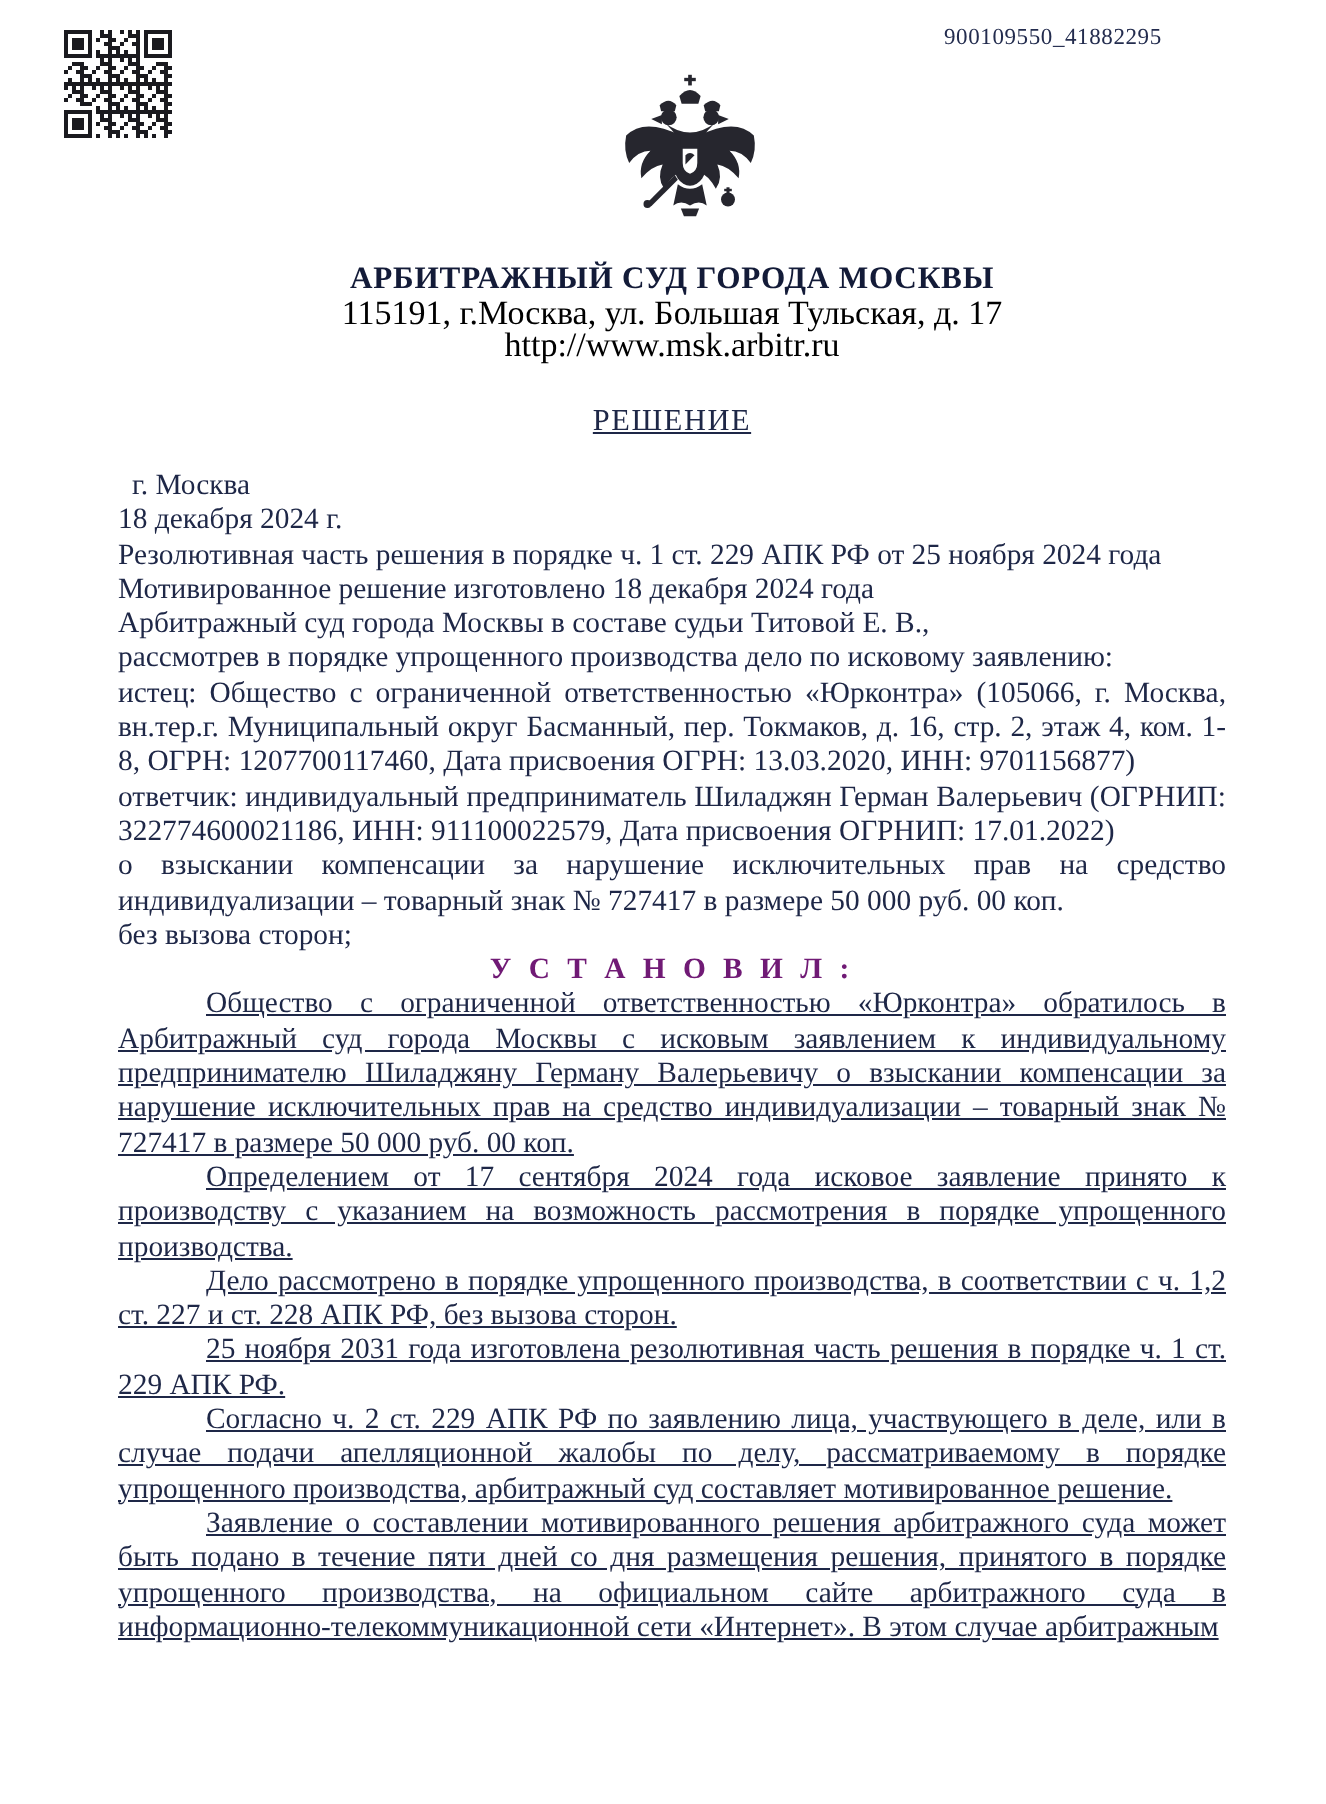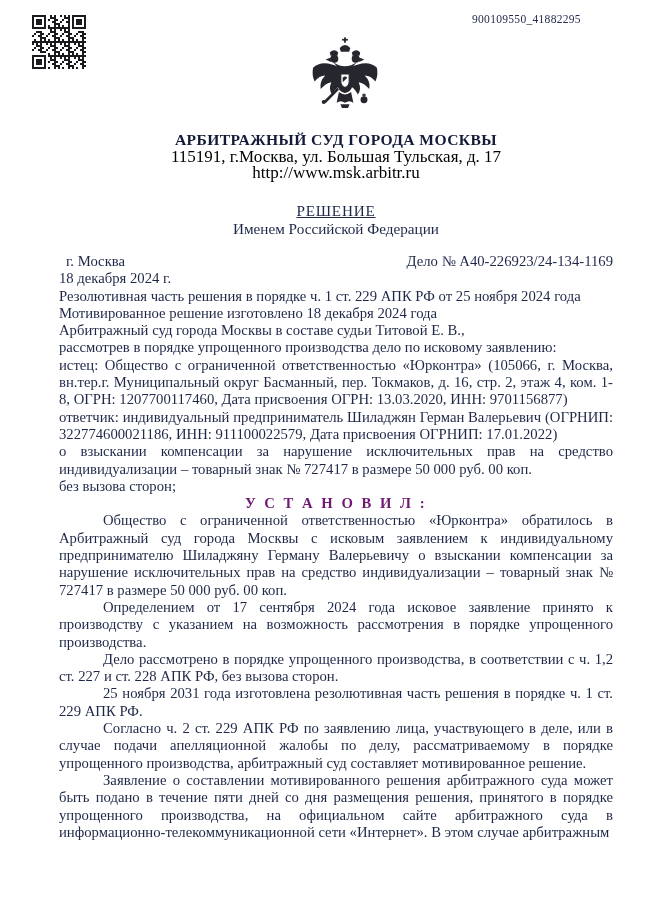--- a/index.html
+++ b/index.html
@@ -49,21 +49,21 @@
     margin-top:21px; letter-spacing:0.8px;text-decoration:underline;
   }
   .doc-subtitle {
     text-align:center; font-size:15.2px; line-height:18px;
   }
   .case-block { margin-top:15px; }
   .case-row1 { display:flex; justify-content:space-between; }
   .case-city { padding-left:7px; }
   .pre-block { }
   p { margin:0; text-align:justify; }
-  p.body-par { text-indent:44px; }
+  p.body-par { text-indent:44px;text-decoration:underline; }
   .ustanovil {
     text-align:center; font-weight:bold;
     letter-spacing:2.5px; color:#701a75;
   }
 </style>
 </head>
 <body>
 
 <div class="page">
 
@@ -393,26 +393,24 @@
     </svg>
   </div>
 
   <div class="content">
 
     <div class="court-name">АРБИТРАЖНЫЙ СУД ГОРОДА МОСКВЫ</div>
     <div class="court-address">115191, г.Москва, ул. Большая Тульская, д. 17</div>
     <div class="court-url">http://www.msk.arbitr.ru</div>
 
     <div class="doc-type">РЕШЕНИЕ</div>
-    <div class="doc-subtitle">Именем Российской Федерации</div>
 
     <div class="case-block">
       <div class="case-row1">
         <span class="case-city">г. Москва</span>
-        <span>Дело № А40-226923/24-134-1169</span>
       </div>
       <div>18 декабря 2024 г.</div>
       <div>Резолютивная часть решения в порядке ч. 1 ст. 229 АПК РФ от 25 ноября 2024 года</div>
       <div>Мотивированное решение изготовлено 18 декабря 2024 года</div>
     </div>
 
     <div class="pre-block" id="preamble">
         <p>Арбитражный суд города Москвы в составе судьи Титовой Е. В.,</p>
         <p>рассмотрев в порядке упрощенного производства дело по исковому заявлению:</p>
         <p>истец: Общество с ограниченной ответственностью «Юрконтра» (105066, г. Москва, вн.тер.г. Муниципальный округ Басманный, пер. Токмаков, д. 16, стр. 2, этаж 4, ком. 1-8, ОГРН: 1207700117460, Дата присвоения ОГРН: 13.03.2020, ИНН: 9701156877)</p>

